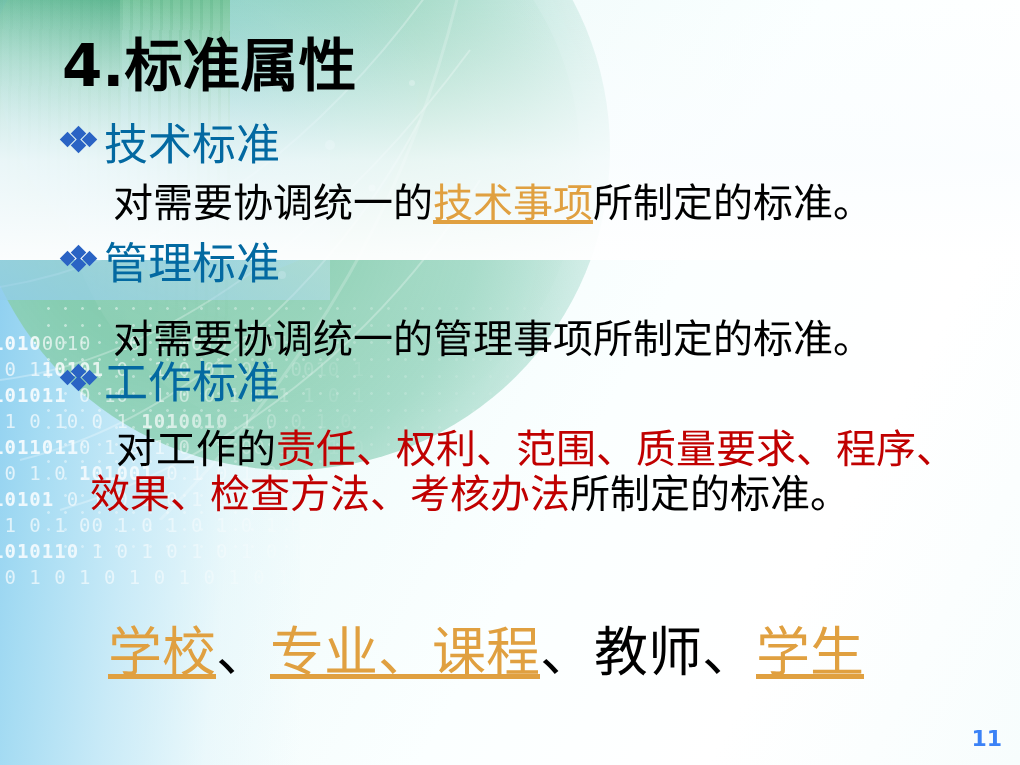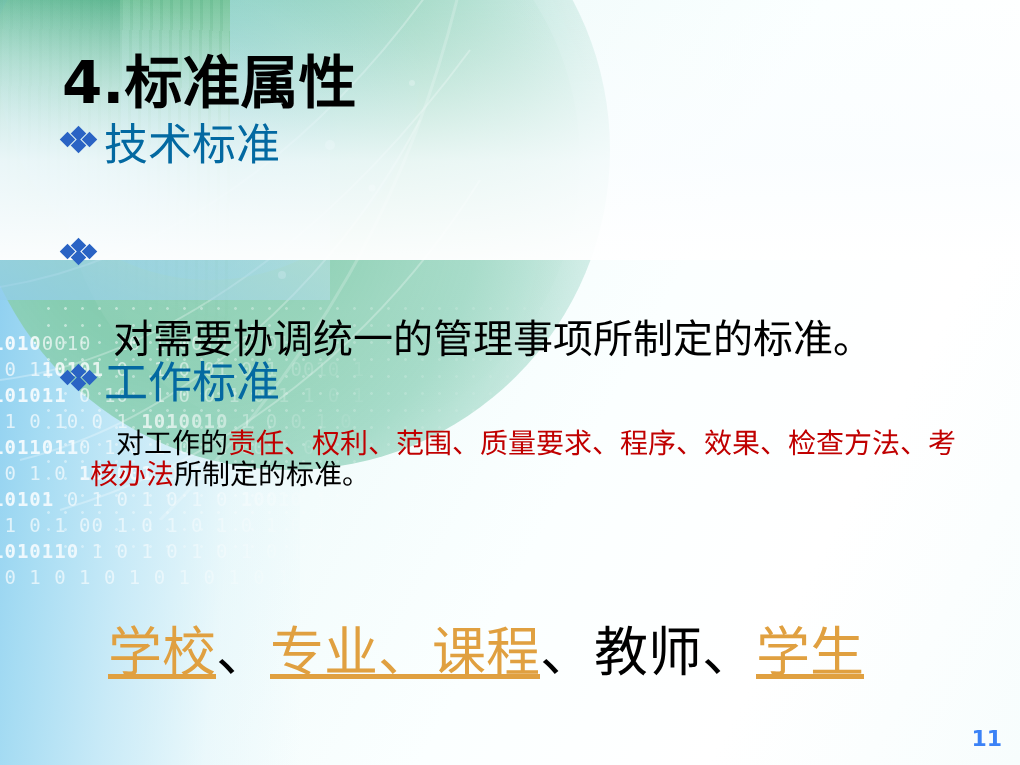--- a/index.html
+++ b/index.html
@@ -152,21 +152,21 @@
     position:absolute;
     font-family:"Liberation Serif","DejaVu Serif",serif;
     font-size:40px;
     line-height:1.08;
     color:#000000;
     white-space:nowrap;
   }
   .body-para{
     position:absolute;
     font-family:"Liberation Serif","DejaVu Serif",serif;
-    font-size:28px;
+    font-size:40px;
     line-height:1.12;
     color:#000000;
   }
   .hl-orange{color:#E0A040;text-decoration:underline;text-underline-offset:3px;}
   .hl-red{color:#C00000;}
 
   .lastline{
     position:absolute;
     font-family:"Liberation Serif","DejaVu Serif",serif;
     font-size:54px;
@@ -229,39 +229,41 @@
  1 0 1 00 1 0 1 0 1 0 1 0 1 0 1
 <b>1010110</b> 1 0 1 0 1 0 1 0 1 0 1
  0 1 0 1 0 1 0 1 0 1 0 1 0 1 0</div>
 
   <div class="bg bg-dots"></div>
   <div class="bg bg-bottomleft"></div>
   <div class="bg bg-bottom"></div>
 
   <div id="content">
 
-    <div class="sec-title" style="left:62px;top:37px;margin-top:17px;"><span class="num">4.</span><span>标准属性</span></div>
+    <div class="sec-title" style="left:62px;top:37px;"><span class="num">4.</span><span>标准属性</span></div>
 
     <div class="bullet-row" style="left:62px;top:124px;">
       <span class="dia-bullet">
           <i class="d1"></i>
           <i class="d2"></i>
           <i class="d3"></i>
           <i class="d4"></i>
         </span>
       <span class="bullet-head">技术标准</span>
     </div>
+    <div class="body-line" style="left:113px;top:182px;"><span>对需要协调统一的</span><span class="hl-orange">技术事项</span><span>所制定的标准。</span></div>
 
     <div class="bullet-row" style="left:62px;top:243px;">
       <span class="dia-bullet">
           <i class="d1"></i>
           <i class="d2"></i>
           <i class="d3"></i>
           <i class="d4"></i>
         </span>
+      <span class="bullet-head">管理标准</span>
     </div>
     <div class="body-line" style="left:113px;top:318px;"><span>对需要协调统一的管理事项所制定的标准。</span></div>
 
     <div class="bullet-row" style="left:62px;top:362px;">
       <span class="dia-bullet">
           <i class="d1"></i>
           <i class="d2"></i>
           <i class="d3"></i>
           <i class="d4"></i>
         </span>

